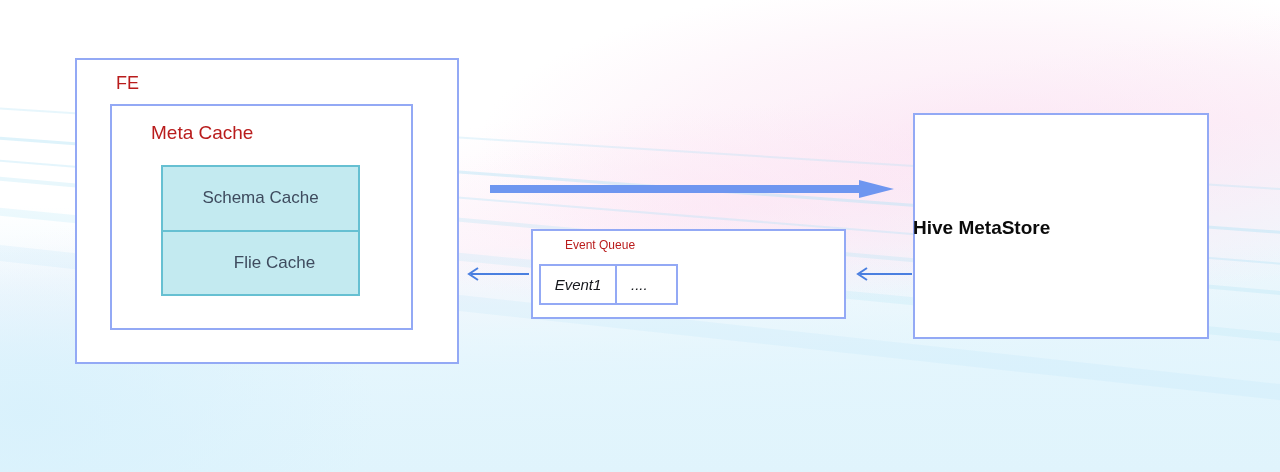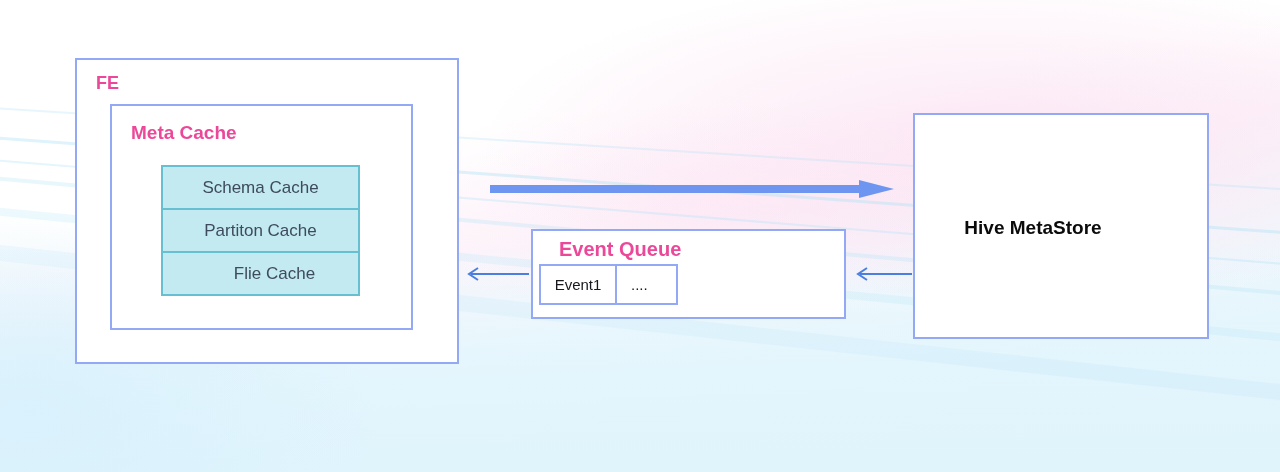--- a/index.html
+++ b/index.html
@@ -76,23 +76,24 @@
 
   
   .box {
     position: absolute;
     box-sizing: border-box;
     background: #ffffff;
     border: 2px solid #93a9f5;
   }
   .box-title {
     position: absolute;
-    font-weight: bold;
-    color: #ec4899;
+    font-weight: normal;
+    color: #b91c1c;
     white-space: nowrap;
+    margin-left: 20px;
   }
 
   
   #fe-box {
     left: 75px; top: 58px; width: 384px; height: 306px;
   }
   #fe-title {
     left: 96px; top: 73px; font-size: 18px;
   }
 
@@ -125,27 +126,28 @@
     border-bottom: 2px solid #66c0d2;
     box-sizing: border-box;
   }
   .cache-cell:last-child { border-bottom: none; padding-left: 28px; }
 
   
   #event-queue-box {
     left: 531px; top: 229px; width: 315px; height: 90px;
   }
   #event-queue-title {
-    left: 559px; top: 238px; font-size: 20px;
+    left: 545px; top: 238px; font-size: 12px;
   }
   #event-cells {
     position: absolute;
     left: 539px; top: 264px; width: 289px; height: 41px;
     display: flex;
     box-sizing: border-box;
+    font-style: italic;
   }
   .event-cell {
     box-sizing: border-box;
     border: 2px solid #93a9f5;
     background: #ffffff;
     display: flex;
     align-items: center;
     justify-content: center;
     font-size: 15px;
     color: #16181d;
@@ -154,21 +156,21 @@
   .event-cell:last-child { margin-right: 0; }
   .event-cell.ellipsis { justify-content: flex-start; padding-left: 14px; }
 
   
   #hive-box {
     left: 913px; top: 113px; width: 296px; height: 226px;
   }
   #hive-label {
     position: absolute;
     left: 913px; top: 217px; width: 240px;
-    text-align: center;
+    text-align: left;
     font-size: 19px;
     font-weight: bold;
     color: #0b0b0b;
   }
 
   
   #listen-arrow {
     position: absolute;
     left: 490px; top: 180px; width: 404px; height: 18px;
   }
@@ -211,23 +213,20 @@
   <div class="box-title" id="fe-title">FE</div>
 
   <div class="box" id="meta-cache-box"></div>
   <div class="box-title" id="meta-cache-title">Meta Cache</div>
 
   <div id="cache-stack">
     <div class="cache-cell">
       <span>Schema Cache</span>
     </div>
     <div class="cache-cell">
-      <span>Partiton Cache</span>
-    </div>
-    <div class="cache-cell">
       <span>Flie Cache</span>
     </div>
   </div>
 
   <div class="box" id="event-queue-box"></div>
   <div class="box-title" id="event-queue-title">Event Queue</div>
   <div id="event-cells">
     <div class="event-cell" style="width:78px">
       <span>Event1</span>
     </div>

